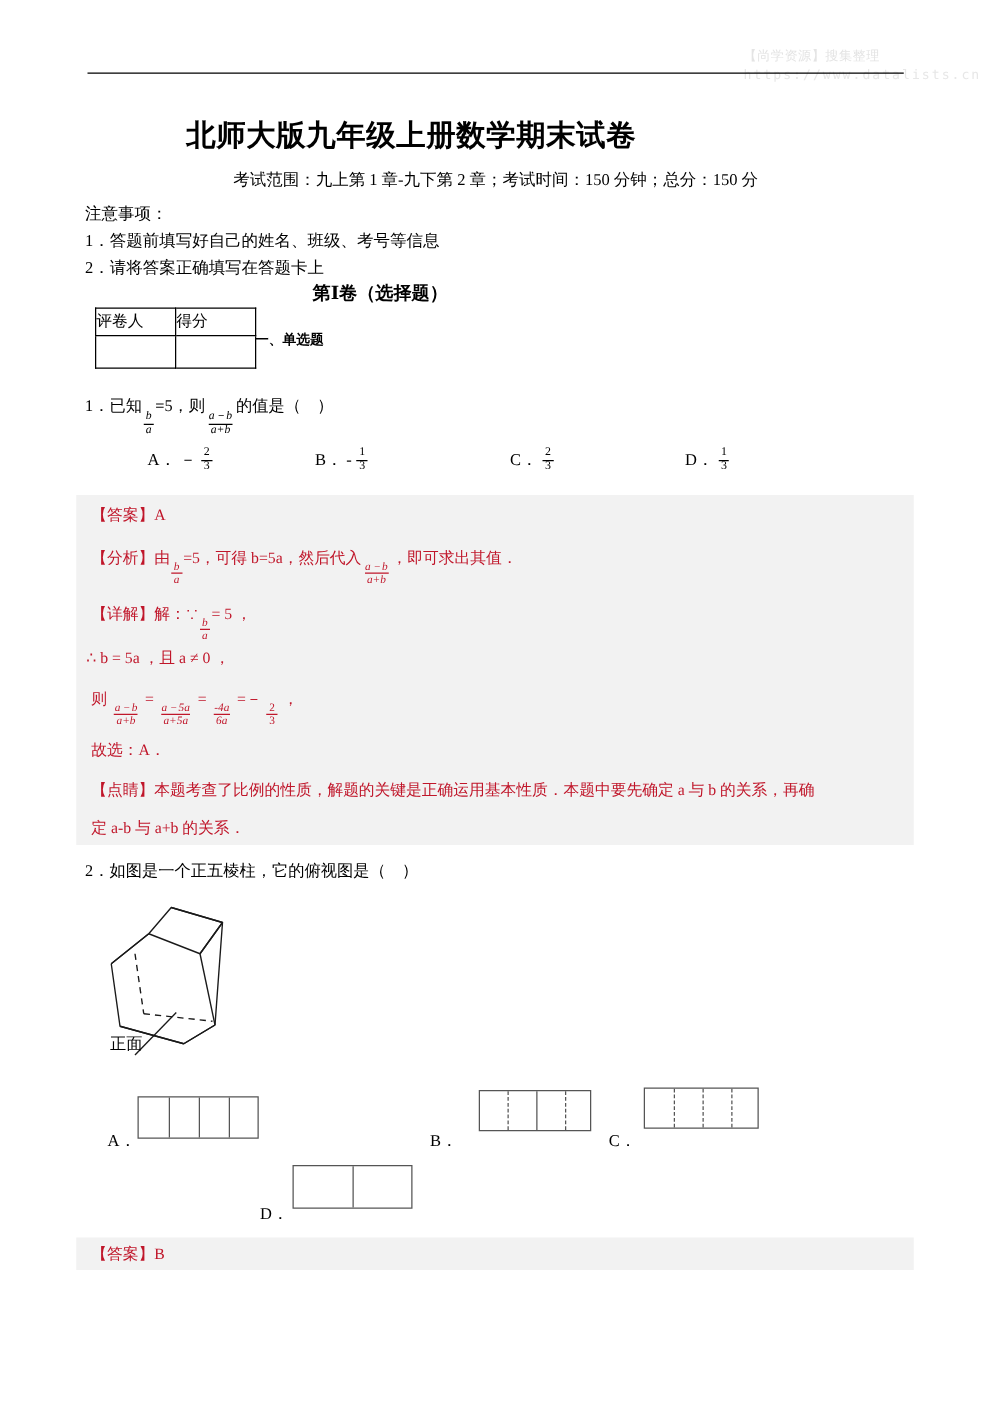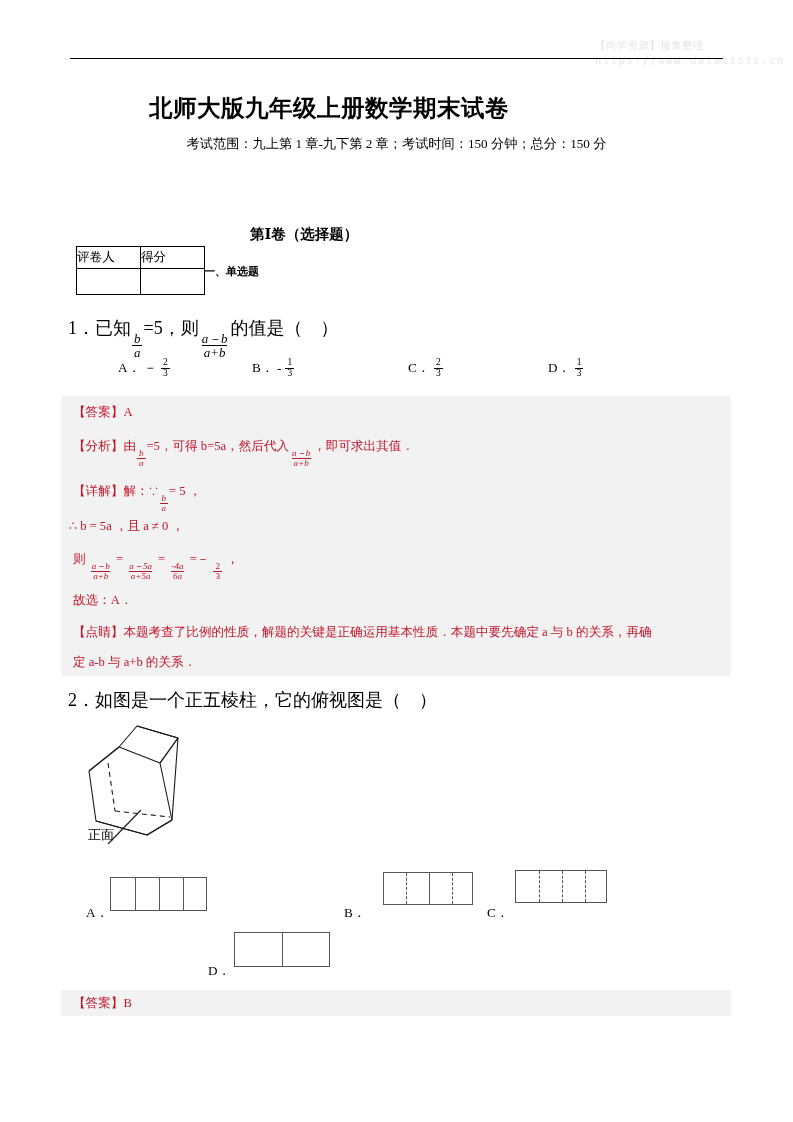--- a/index.html
+++ b/index.html
@@ -117,21 +117,21 @@
     position: absolute;
     left: 204px;
     top: 264px;
     font-size: 11px;
     font-weight: bold;
   }
 
   
   .q-stem {
     position: absolute;
-    font-size: 18px;
+    font-size: 13px;
     white-space: nowrap;
     text-align: center;
   }
   #q1-stem { left: 68px; top: 316px; }
   #q2-stem { left: 68px; top: 688px; }
 
   .opts-row {
     position: absolute;
     left: 68px;
     width: 660px;
@@ -263,20 +263,25 @@
   <div class="watermark">
     <div class="wm-cn">【尚学资源】搜集整理</div>
     <div class="wm-url">https://www.datalists.cn</div>
   </div>
 
   <div class="header-rule"></div>
 
   <div class="title">北师大版九年级上册数学期末试卷</div>
   <div class="subtitle">考试范围：九上第 1 章-九下第 2 章；考试时间：150 分钟；总分：150 分</div>
 
+  <div class="notice">
+    <div>注意事项：</div>
+    <div>1．答题前填写好自己的姓名、班级、考号等信息</div>
+    <div>2．请将答案正确填写在答题卡上</div>
+  </div>
 
   <div class="part-title">第Ⅰ卷（选择题）</div>
 
   <table class="score-table">
     <tbody>
         <tr>
       <td>评卷人</td>
       <td>得分</td>
     </tr>
     <tr>

